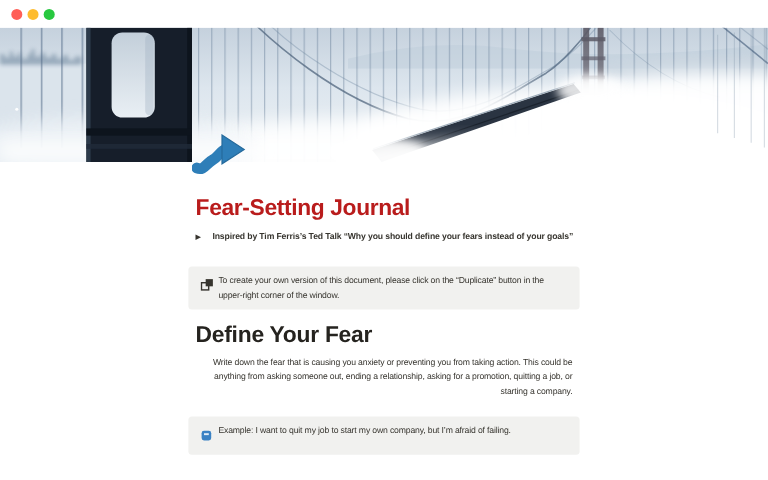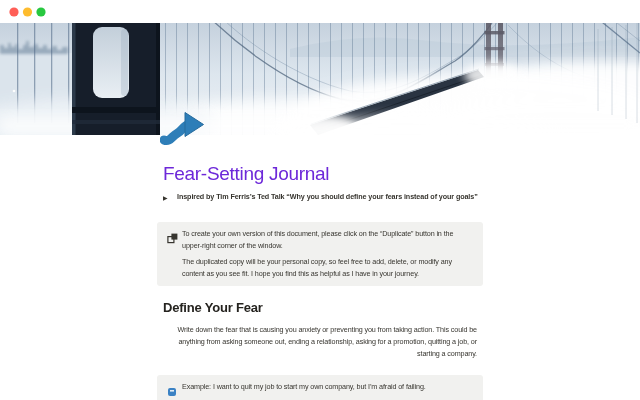--- a/index.html
+++ b/index.html
@@ -12,42 +12,42 @@
   .titlebar{height:23px;background:#ffffff;display:flex;align-items:center;padding-left:7px;}
   .titlebar svg{display:block;}
   
   .cover{position:absolute;top:23px;left:0;width:640px;height:112px;overflow:hidden;}
   .cover svg{display:block;}
   
   .page-icon{position:absolute;left:160px;top:110px;width:45px;height:37px;cursor:pointer;}
   
   .content{position:absolute;top:135px;left:157px;width:326px;}
   h1.page-title{
-    margin:27px 0 0 6px;font-size:19px;line-height:23px;font-weight:400;
-    letter-spacing:-0.3px;color:#6d28d9;
+    margin:27px 0 0 6px;font-size:19px;line-height:23px;font-weight:700;
+    letter-spacing:-0.3px;color:#b91c1c;
   }
   .toggle-row{display:flex;margin:6px 0 0 6px;cursor:pointer;}
   .toggle-marker{
     width:14px;flex:none;font-size:6px;line-height:12.5px;color:#37352f;
     text-align:left;padding-top:1px;
   }
   .toggle-text{
     font-size:7.2px;line-height:12.5px;font-weight:700;letter-spacing:-0.1px;width:306px;
   }
   .toggle-text .tline{display:block;}
   .callout{
     background:#f1f1ef;border-radius:3px;margin-top:17px;
     padding:6px 10px;display:flex;align-items:flex-start;
   }
   .callout-icon{width:15px;flex:none;padding-top:2px;}
   .callout-body{flex:1;font-size:7.2px;line-height:12px;letter-spacing:-0.12px;}
   .callout-body p{margin:0;}
   .callout-body p + p{margin-top:4px;}
   h2.section-heading{
-    margin:13px 0 0 6px;font-size:13px;line-height:17px;font-weight:700;
+    margin:13px 0 0 6px;font-size:19px;line-height:17px;font-weight:700;
     letter-spacing:-0.2px;color:#25231f;
   }
   p.body-text{
     margin:8px 0 0 6px;width:314px;font-size:7.2px;line-height:12.4px;letter-spacing:-0.12px;text-align:right;
   }
   .callout.clipped{margin-top:14px;}
 </style>
 </head>
 <body>
 
@@ -177,21 +177,20 @@
 
   <div class="callout">
     <span class="callout-icon">
       <svg width="11" height="11" viewBox="0 0 11 11">
         <rect x="0.9" y="3.6" width="6" height="6" fill="none" stroke-width="1.2" stroke="#37352f"></rect>
         <rect x="4.4" y="0.6" width="6" height="6" fill="#37352f"></rect>
       </svg>
     </span>
     <div class="callout-body">
       <p>To create your own version of this document, please click on the “Duplicate” button in the upper-right corner of the window.</p>
-      <p>The duplicated copy will be your personal copy, so feel free to add, delete, or modify any content as you see fit. I hope you find this as helpful as I have in your journey.</p>
     </div>
   </div>
 
   <h2 class="section-heading">Define Your Fear</h2>
 
   <p class="body-text">Write down the fear that is causing you anxiety or preventing you from taking action. This could be anything from asking someone out, ending a relationship, asking for a promotion, quitting a job, or starting a company.</p>
 
   <div class="callout clipped">
     <span class="callout-icon">
       <svg width="10" height="10" viewBox="0 0 10 10">

